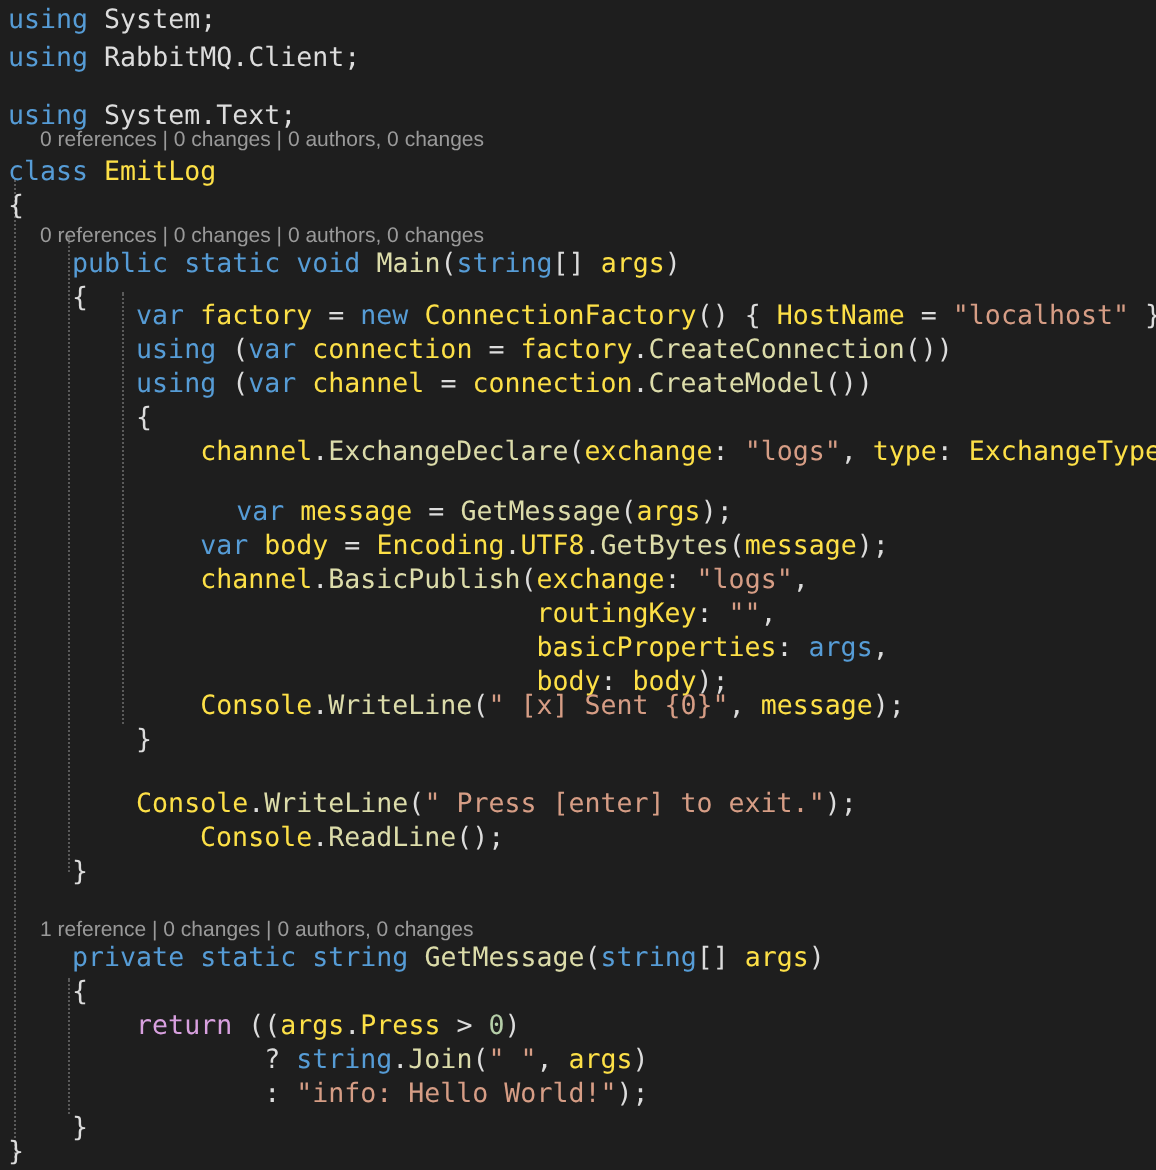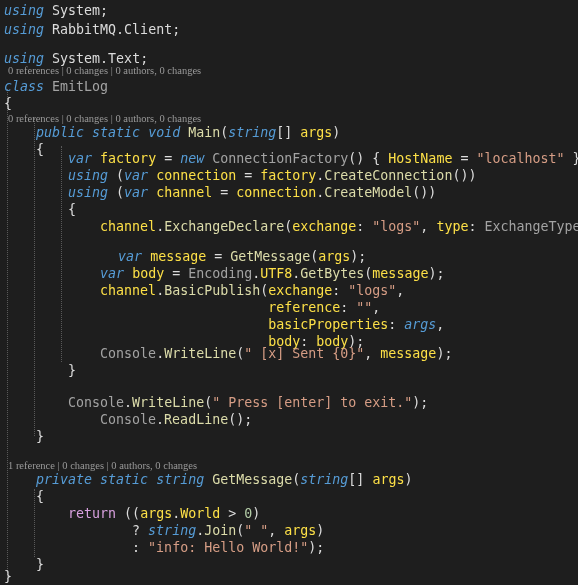--- a/index.html
+++ b/index.html
@@ -45,28 +45,28 @@
     padding-left: 4px;
     letter-spacing: 0px;
     font-family: "DejaVu Sans Mono", monospace;
   }
   .codelens {
     height: 15px;
     line-height: 15px;
     font-size: 10.5px;
     white-space: pre;
     color: #9a9a9a;
-    font-family: Liberation Serif, serif;
-    padding-left: 8px;
+    font-family: Liberation Sans, sans-serif;
+    padding-left: 20px;
   }
 
   
-  .kw   { color: #569cd6; font-style: italic; }  
+  .kw   { color: #569cd6; }  
   .ctrl { color: #d8a0df; }  
-  .type { color: #a3a3a3; }  
+  .type { color: #fde047; }  
   .meth { color: #dcdcaa; }  
   .str  { color: #d69d85; }  
   .plain{ color: #dcdcdc; }  
   .ident{ color: #fde047; }  
   .num  { color: #b5cea8; }  
   .brace{ color: #dcdcdc; }
 </style>
 </head>
 <body>
 
@@ -90,31 +90,31 @@
       <div class="line" style="position: absolute; top: 124px; left: 0px; right: 0px;"><span class="plain">    </span><span class="kw">public</span><span class="plain"> </span><span class="kw">static</span><span class="plain"> </span><span class="kw">void</span><span class="plain"> </span><span class="meth">Main</span><span class="plain">(</span><span class="kw">string</span><span class="plain">[] </span><span class="ident">args</span><span class="plain">)</span></div>
       <div class="line" style="position: absolute; top: 141px; left: 0px; right: 0px;"><span class="plain">    </span><span class="brace">{</span></div>
       <div class="line" style="position: absolute; top: 150px; left: 0px; right: 0px;"><span class="plain">        </span><span class="kw">var</span><span class="plain"> </span><span class="ident">factory</span><span class="plain"> = </span><span class="kw">new</span><span class="plain"> </span><span class="type">ConnectionFactory</span><span class="plain">() { </span><span class="ident">HostName</span><span class="plain"> = </span><span class="str">"localhost"</span><span class="plain"> };</span></div>
       <div class="line" style="position: absolute; top: 167px; left: 0px; right: 0px;"><span class="plain">        </span><span class="kw">using</span><span class="plain"> (</span><span class="kw">var</span><span class="plain"> </span><span class="ident">connection</span><span class="plain"> = </span><span class="ident">factory</span><span class="plain">.</span><span class="meth">CreateConnection</span><span class="plain">())</span></div>
       <div class="line" style="position: absolute; top: 184px; left: 0px; right: 0px;"><span class="plain">        </span><span class="kw">using</span><span class="plain"> (</span><span class="kw">var</span><span class="plain"> </span><span class="ident">channel</span><span class="plain"> = </span><span class="ident">connection</span><span class="plain">.</span><span class="meth">CreateModel</span><span class="plain">())</span></div>
       <div class="line" style="position: absolute; top: 201px; left: 0px; right: 0px;"><span class="plain">        </span><span class="brace">{</span></div>
       <div class="line" style="position: absolute; top: 218px; left: 0px; right: 0px;"><span class="plain">            </span><span class="ident">channel</span><span class="plain">.</span><span class="meth">ExchangeDeclare</span><span class="plain">(</span><span class="ident">exchange</span><span class="plain">: </span><span class="str">"logs"</span><span class="plain">, </span><span class="ident">type</span><span class="plain">: </span><span class="type">ExchangeType</span></div>
       <div class="line" style="position: absolute; top: 248px; left: 18px; right: 0px;"><span class="plain">            </span><span class="kw">var</span><span class="plain"> </span><span class="ident">message</span><span class="plain"> = </span><span class="meth">GetMessage</span><span class="plain">(</span><span class="ident">args</span><span class="plain">);</span></div>
       <div class="line" style="position: absolute; top: 265px; left: 0px; right: 0px;"><span class="plain">            </span><span class="kw">var</span><span class="plain"> </span><span class="ident">body</span><span class="plain"> = </span><span class="type">Encoding</span><span class="plain">.</span><span class="ident">UTF8</span><span class="plain">.</span><span class="meth">GetBytes</span><span class="plain">(</span><span class="ident">message</span><span class="plain">);</span></div>
       <div class="line" style="position: absolute; top: 282px; left: 0px; right: 0px;"><span class="plain">            </span><span class="ident">channel</span><span class="plain">.</span><span class="meth">BasicPublish</span><span class="plain">(</span><span class="ident">exchange</span><span class="plain">: </span><span class="str">"logs"</span><span class="plain">,</span></div>
-      <div class="line" style="position: absolute; top: 299px; left: 0px; right: 0px;"><span class="plain">                                 </span><span class="ident">reference</span><span class="plain">: </span><span class="str">""</span><span class="plain">,</span></div>
+      <div class="line" style="position: absolute; top: 299px; left: 0px; right: 0px;"><span class="plain">                                 </span><span class="ident">routingKey</span><span class="plain">: </span><span class="str">""</span><span class="plain">,</span></div>
       <div class="line" style="position: absolute; top: 316px; left: 0px; right: 0px;"><span class="plain">                                 </span><span class="ident">basicProperties</span><span class="plain">: </span><span class="kw">args</span><span class="plain">,</span></div>
       <div class="line" style="position: absolute; top: 333px; left: 0px; right: 0px;"><span class="plain">                                 </span><span class="ident">body</span><span class="plain">: </span><span class="ident">body</span><span class="plain">);</span></div>
       <div class="line" style="position: absolute; top: 345px; left: 0px; right: 0px;"><span class="plain">            </span><span class="type">Console</span><span class="plain">.</span><span class="meth">WriteLine</span><span class="plain">(</span><span class="str">" [x] Sent {0}"</span><span class="plain">, </span><span class="ident">message</span><span class="plain">);</span></div>
       <div class="line" style="position: absolute; top: 362px; left: 0px; right: 0px;"><span class="plain">        </span><span class="brace">}</span></div>
       <div class="line" style="position: absolute; top: 394px; left: 0px; right: 0px;"><span class="plain">        </span><span class="type">Console</span><span class="plain">.</span><span class="meth">WriteLine</span><span class="plain">(</span><span class="str">" Press [enter] to exit."</span><span class="plain">);</span></div>
       <div class="line" style="position: absolute; top: 411px; left: 0px; right: 0px; padding-left: 36px;"><span class="plain">        </span><span class="type">Console</span><span class="plain">.</span><span class="meth">ReadLine</span><span class="plain">();</span></div>
       <div class="line" style="position: absolute; top: 428px; left: 0px; right: 0px;"><span class="plain">    </span><span class="brace">}</span></div>
       <div class="codelens" style="position: absolute; top: 458px; left: 0px; right: 0px;">1 reference | 0 changes | 0 authors, 0 changes</div>
       <div class="line" style="position: absolute; top: 471px; left: 0px; right: 0px;"><span class="plain">    </span><span class="kw">private</span><span class="plain"> </span><span class="kw">static</span><span class="plain"> </span><span class="kw">string</span><span class="plain"> </span><span class="meth">GetMessage</span><span class="plain">(</span><span class="kw">string</span><span class="plain">[] </span><span class="ident">args</span><span class="plain">)</span></div>
       <div class="line" style="position: absolute; top: 488px; left: 0px; right: 0px;"><span class="plain">    </span><span class="brace">{</span></div>
-      <div class="line" style="position: absolute; top: 505px; left: 0px; right: 0px;"><span class="plain">        </span><span class="ctrl">return</span><span class="plain"> ((</span><span class="ident">args</span><span class="plain">.</span><span class="ident">World</span><span class="plain"> &gt; </span><span class="num">0</span><span class="plain">)</span></div>
+      <div class="line" style="position: absolute; top: 505px; left: 0px; right: 0px;"><span class="plain">        </span><span class="ctrl">return</span><span class="plain"> ((</span><span class="ident">args</span><span class="plain">.</span><span class="ident">Press</span><span class="plain"> &gt; </span><span class="num">0</span><span class="plain">)</span></div>
       <div class="line" style="position: absolute; top: 522px; left: 0px; right: 0px;"><span class="plain">                </span><span class="plain">? </span><span class="kw">string</span><span class="plain">.</span><span class="meth">Join</span><span class="plain">(</span><span class="str">" "</span><span class="plain">, </span><span class="ident">args</span><span class="plain">)</span></div>
       <div class="line" style="position: absolute; top: 539px; left: 0px; right: 0px;"><span class="plain">                </span><span class="plain">: </span><span class="str">"info: Hello World!"</span><span class="plain">);</span></div>
       <div class="line" style="position: absolute; top: 556px; left: 0px; right: 0px;"><span class="plain">    </span><span class="brace">}</span></div>
       <div class="line" style="position: absolute; top: 568px; left: 0px; right: 0px;"><span class="brace">}</span></div>
     </div>
 
 </div>
 
 </body></html>

